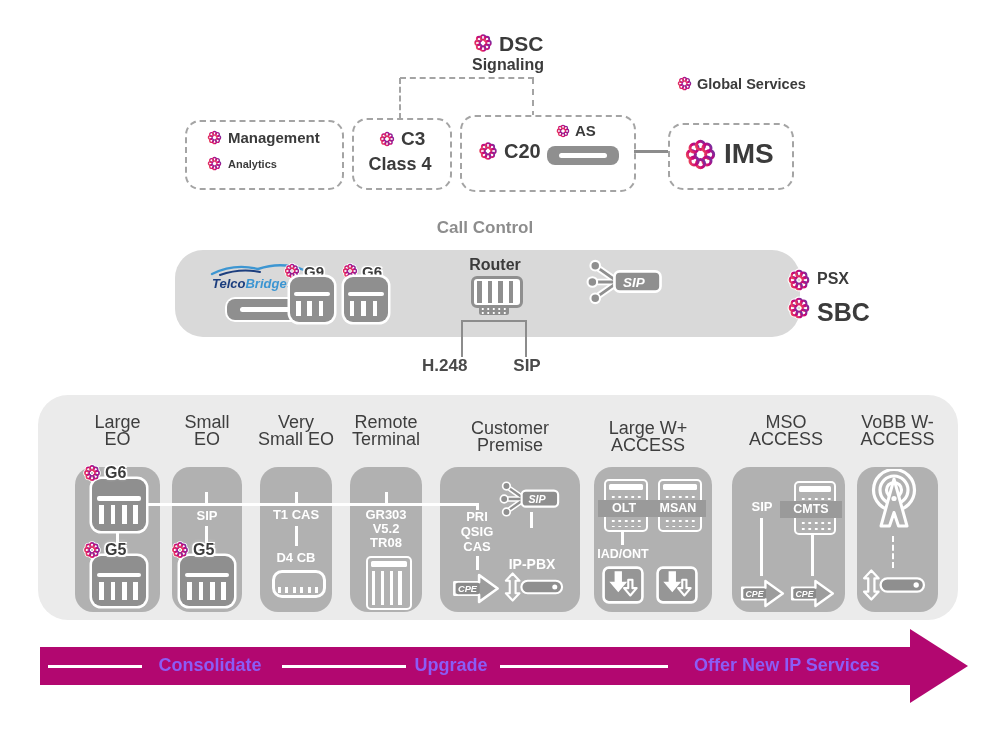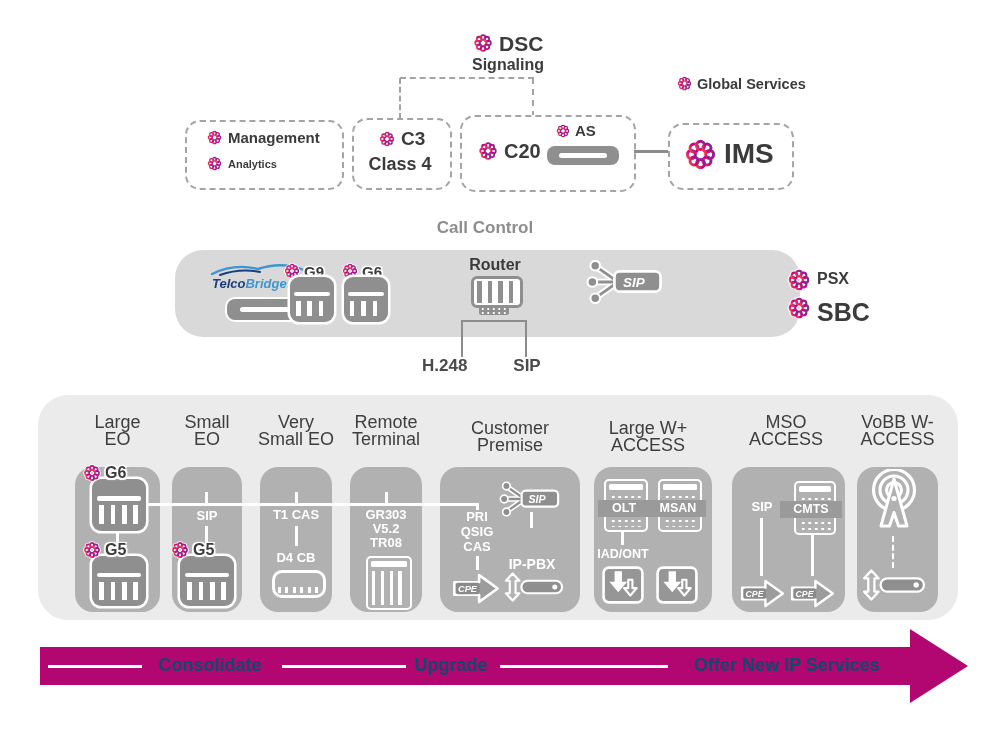--- a/index.html
+++ b/index.html
@@ -47,21 +47,21 @@
     background:repeating-linear-gradient(90deg,#8f8f8f 0 4.5px,transparent 4.5px 10.5px)}
   .rdots{position:absolute;background:#8f8f8f;border-radius:2.5px}
   .rdots::after{content:"";position:absolute;inset:1px;
     background-image:radial-gradient(circle,#fff 1.1px,transparent 1.3px);background-size:5.5px 4px}
   .bracket{position:absolute;border:2.5px solid #8c8c8c;border-bottom:none}
   .tb{position:absolute;font-style:italic;font-weight:bold;font-size:13px;white-space:nowrap}
   .tb .t1{color:#1c3e7e}.tb .t2{color:#3d96d2}
   .arrowband{position:absolute;background:#b20770}
   .arrowhead{position:absolute;width:0;height:0;border-top:37px solid transparent;
     border-bottom:37px solid transparent;border-left:58px solid #b20770}
-  .stage{position:absolute;color:#0c4a6e;font-weight:bold;font-size:18px;text-align:center}
+  .stage{position:absolute;color:#8b5cf6;font-weight:bold;font-size:18px;text-align:center}
 </style>
 </head>
 <body>
 
 <div id="canvas">
 
   <svg width="0" height="0" style="position:absolute" aria-hidden="true">
     <defs>
       <linearGradient id="rg" x1="0%" y1="78%" x2="100%" y2="22%">
         <stop offset="0" stop-color="#e8415c"></stop>

